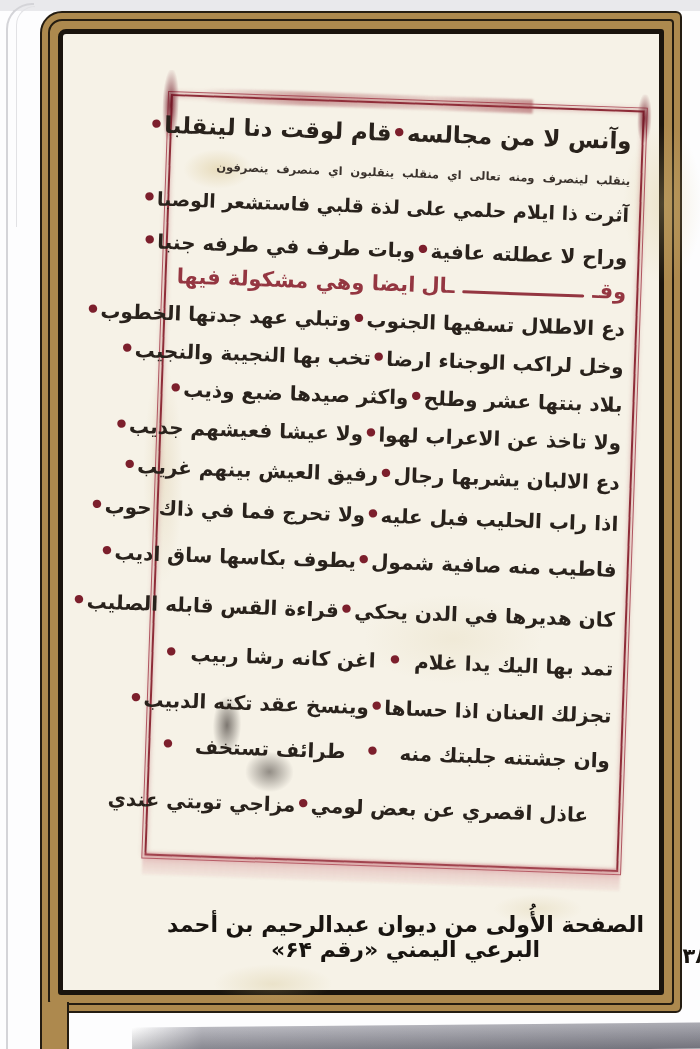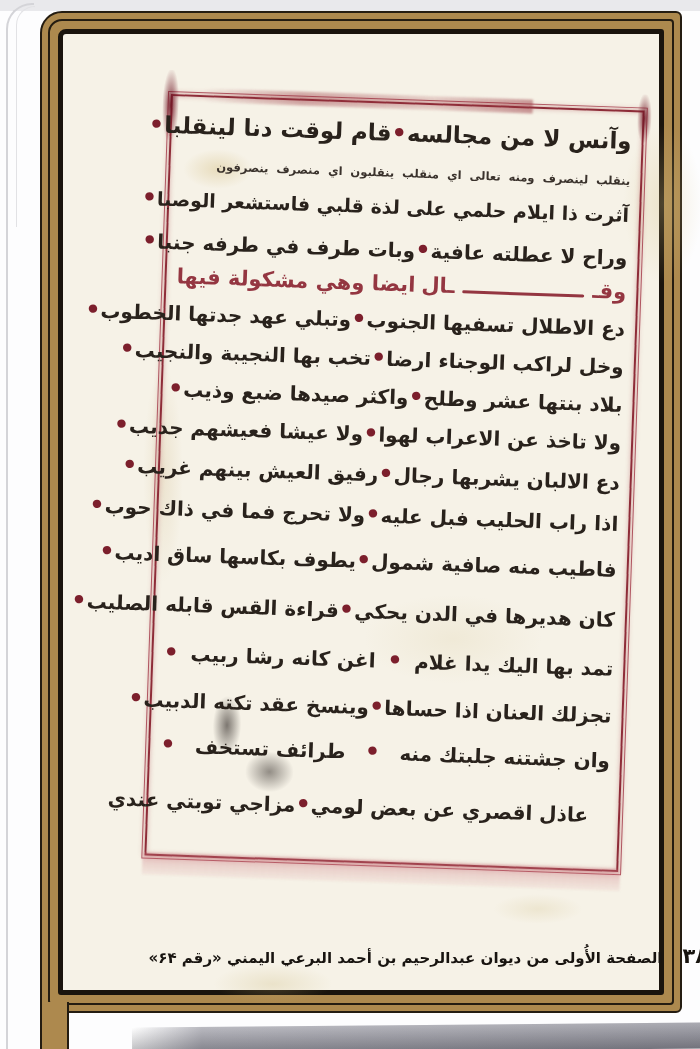--- a/index.html
+++ b/index.html
@@ -67,21 +67,21 @@
   .vdot{color:#7c1f2c;font-size:24px;line-height:10px;font-weight:bold;}
   .big{font-size:23px;}
   .gloss-row{font-size:11.5px;font-weight:bold;color:#3a322c;word-spacing:4px;justify-content:flex-start;}
   .single{font-size:19px;}
   .verse{font-size:20px;}
   .heading-row{color:#943641;font-size:21px;align-items:center;gap:6px;}
   .kashida{flex:1;height:3px;background:#943641;border-radius:2px;margin:0 2px;align-self:center;margin-top:10px;}
 
   
   .caption{position:absolute;left:70px;top:878px;width:545px;text-align:center;
-    direction:rtl;font-size:15px;font-weight:bold;color:#181410;margin-top:37px;}
+    direction:rtl;font-size:22px;font-weight:bold;color:#181410;}
   .folio{position:absolute;left:596px;top:910px;width:62px;direction:rtl;
     font-size:21px;font-weight:bold;color:#181410;}
 </style>
 </head>
 <body>
 
 <div class="canvas">
   <div class="top-strip"></div>
   <div class="edge-arc"></div>
   <div class="edge-arc2"></div>

